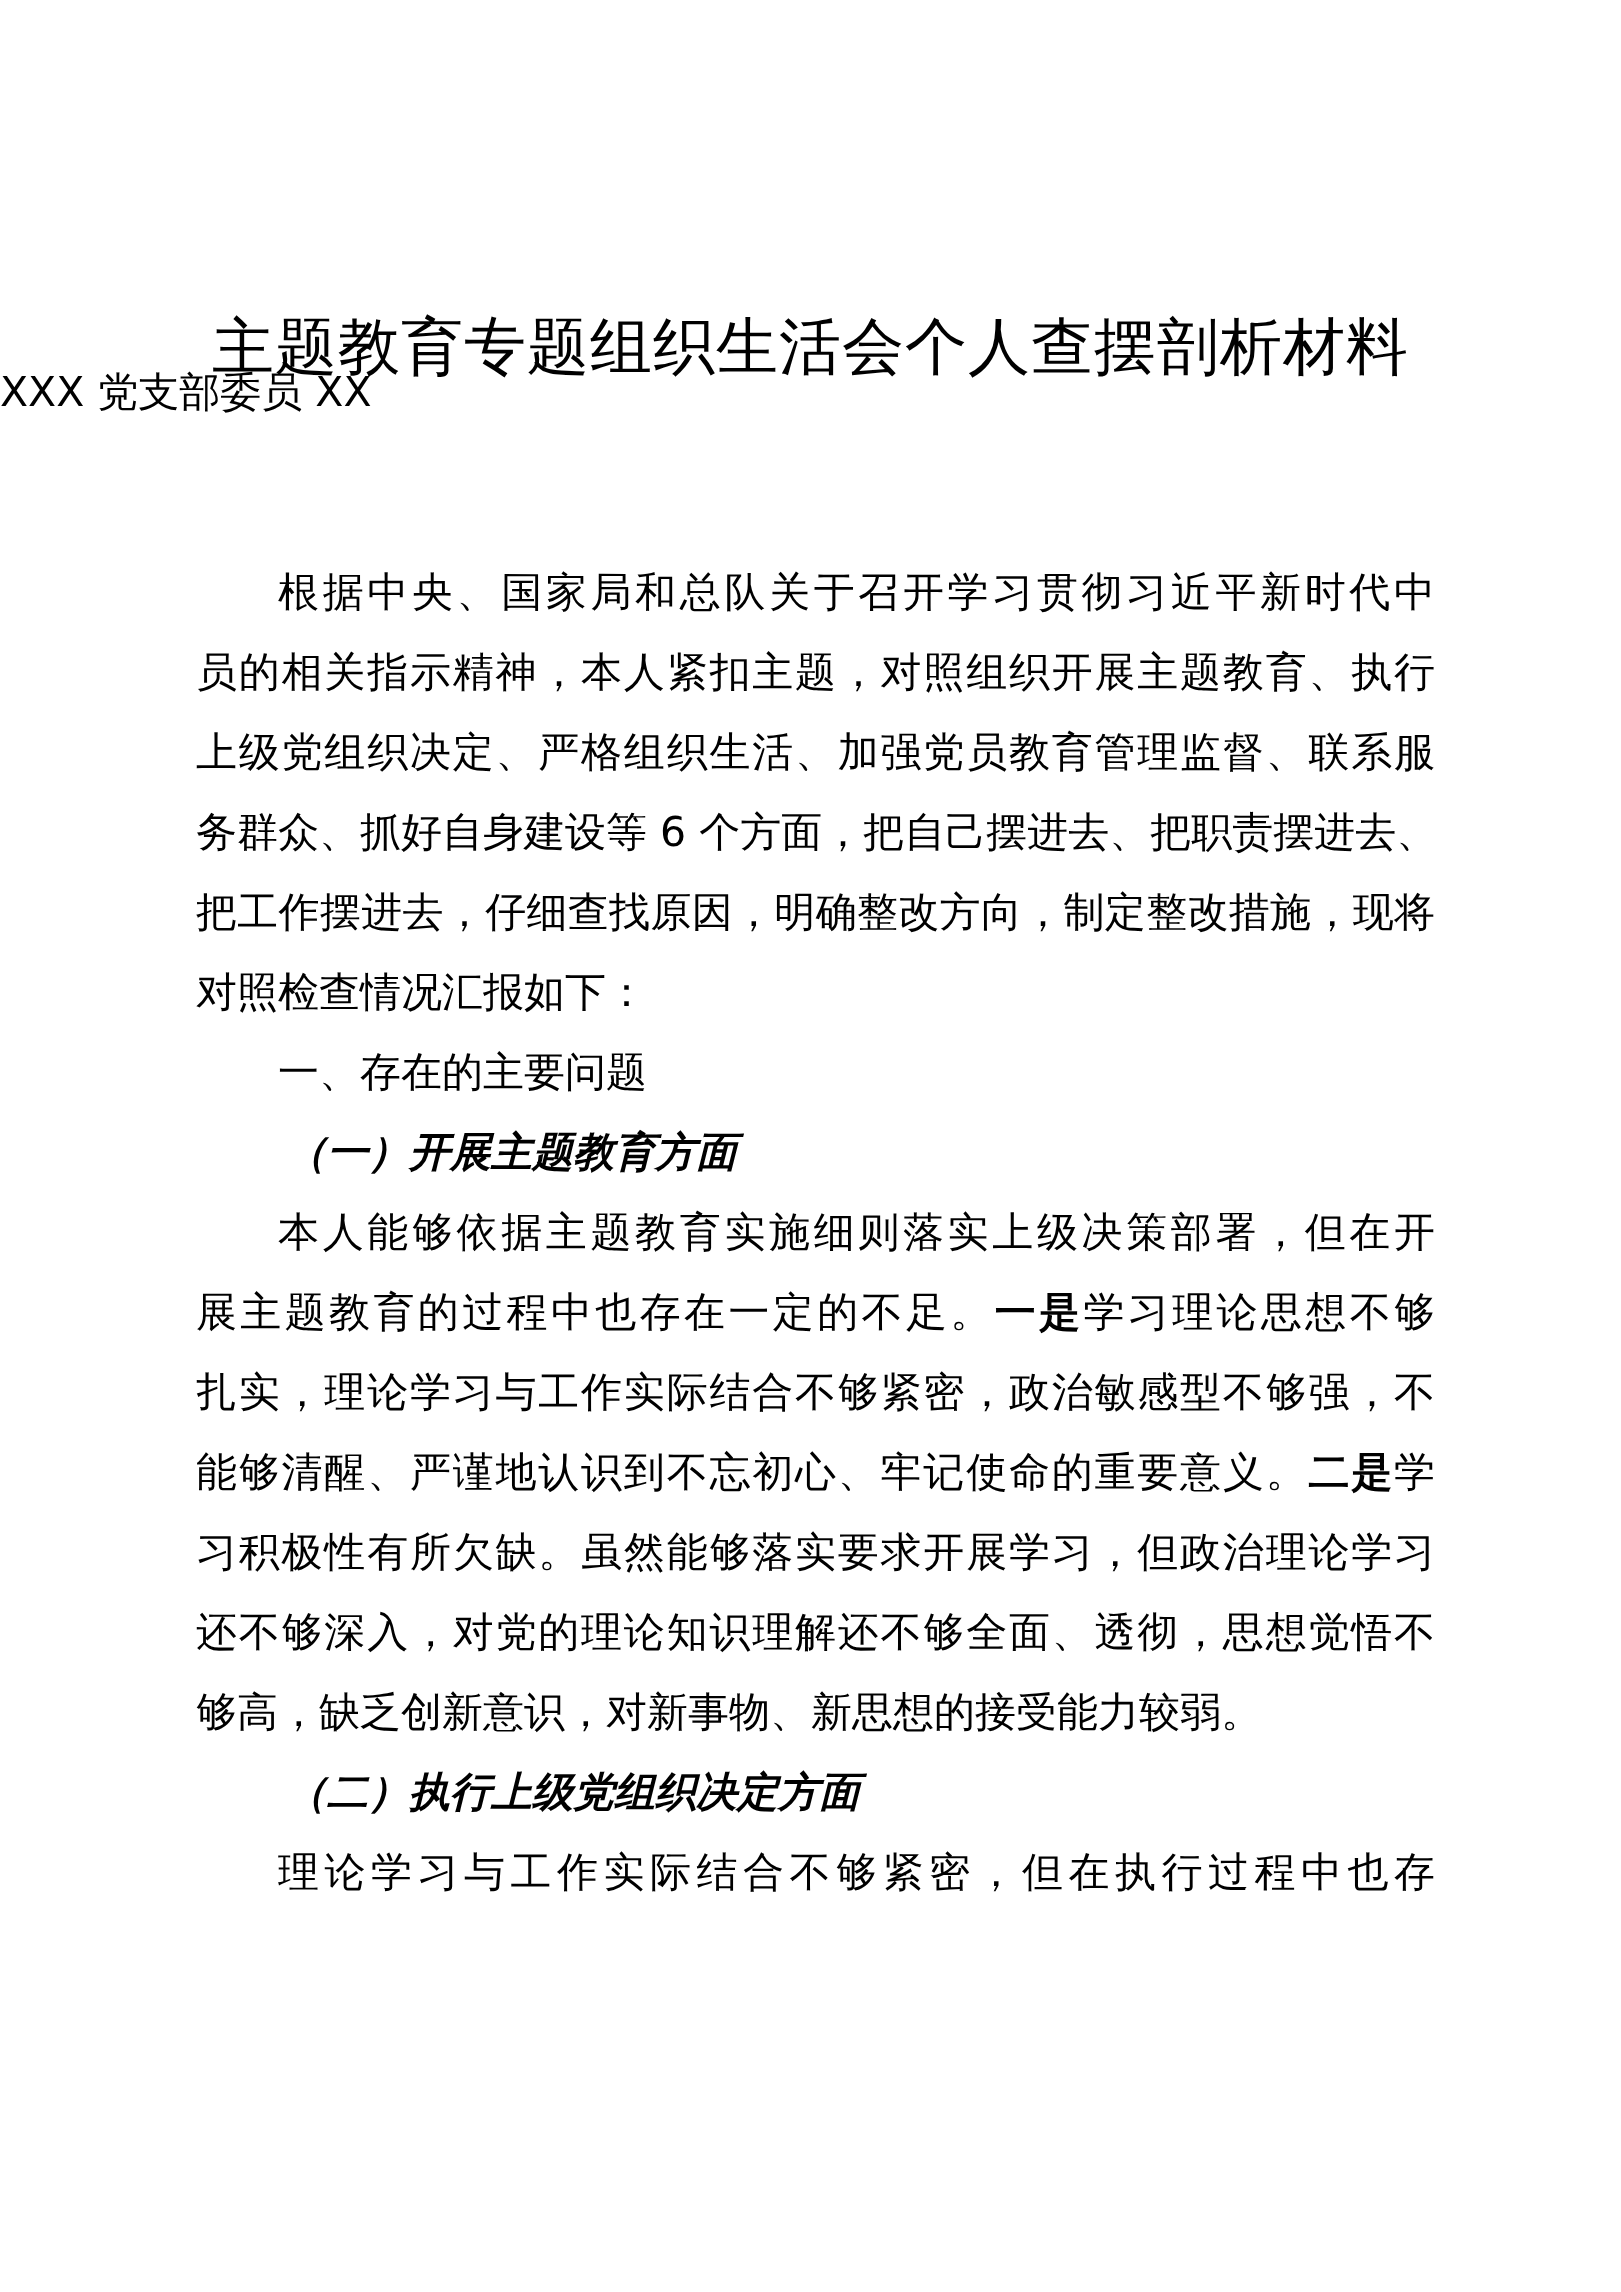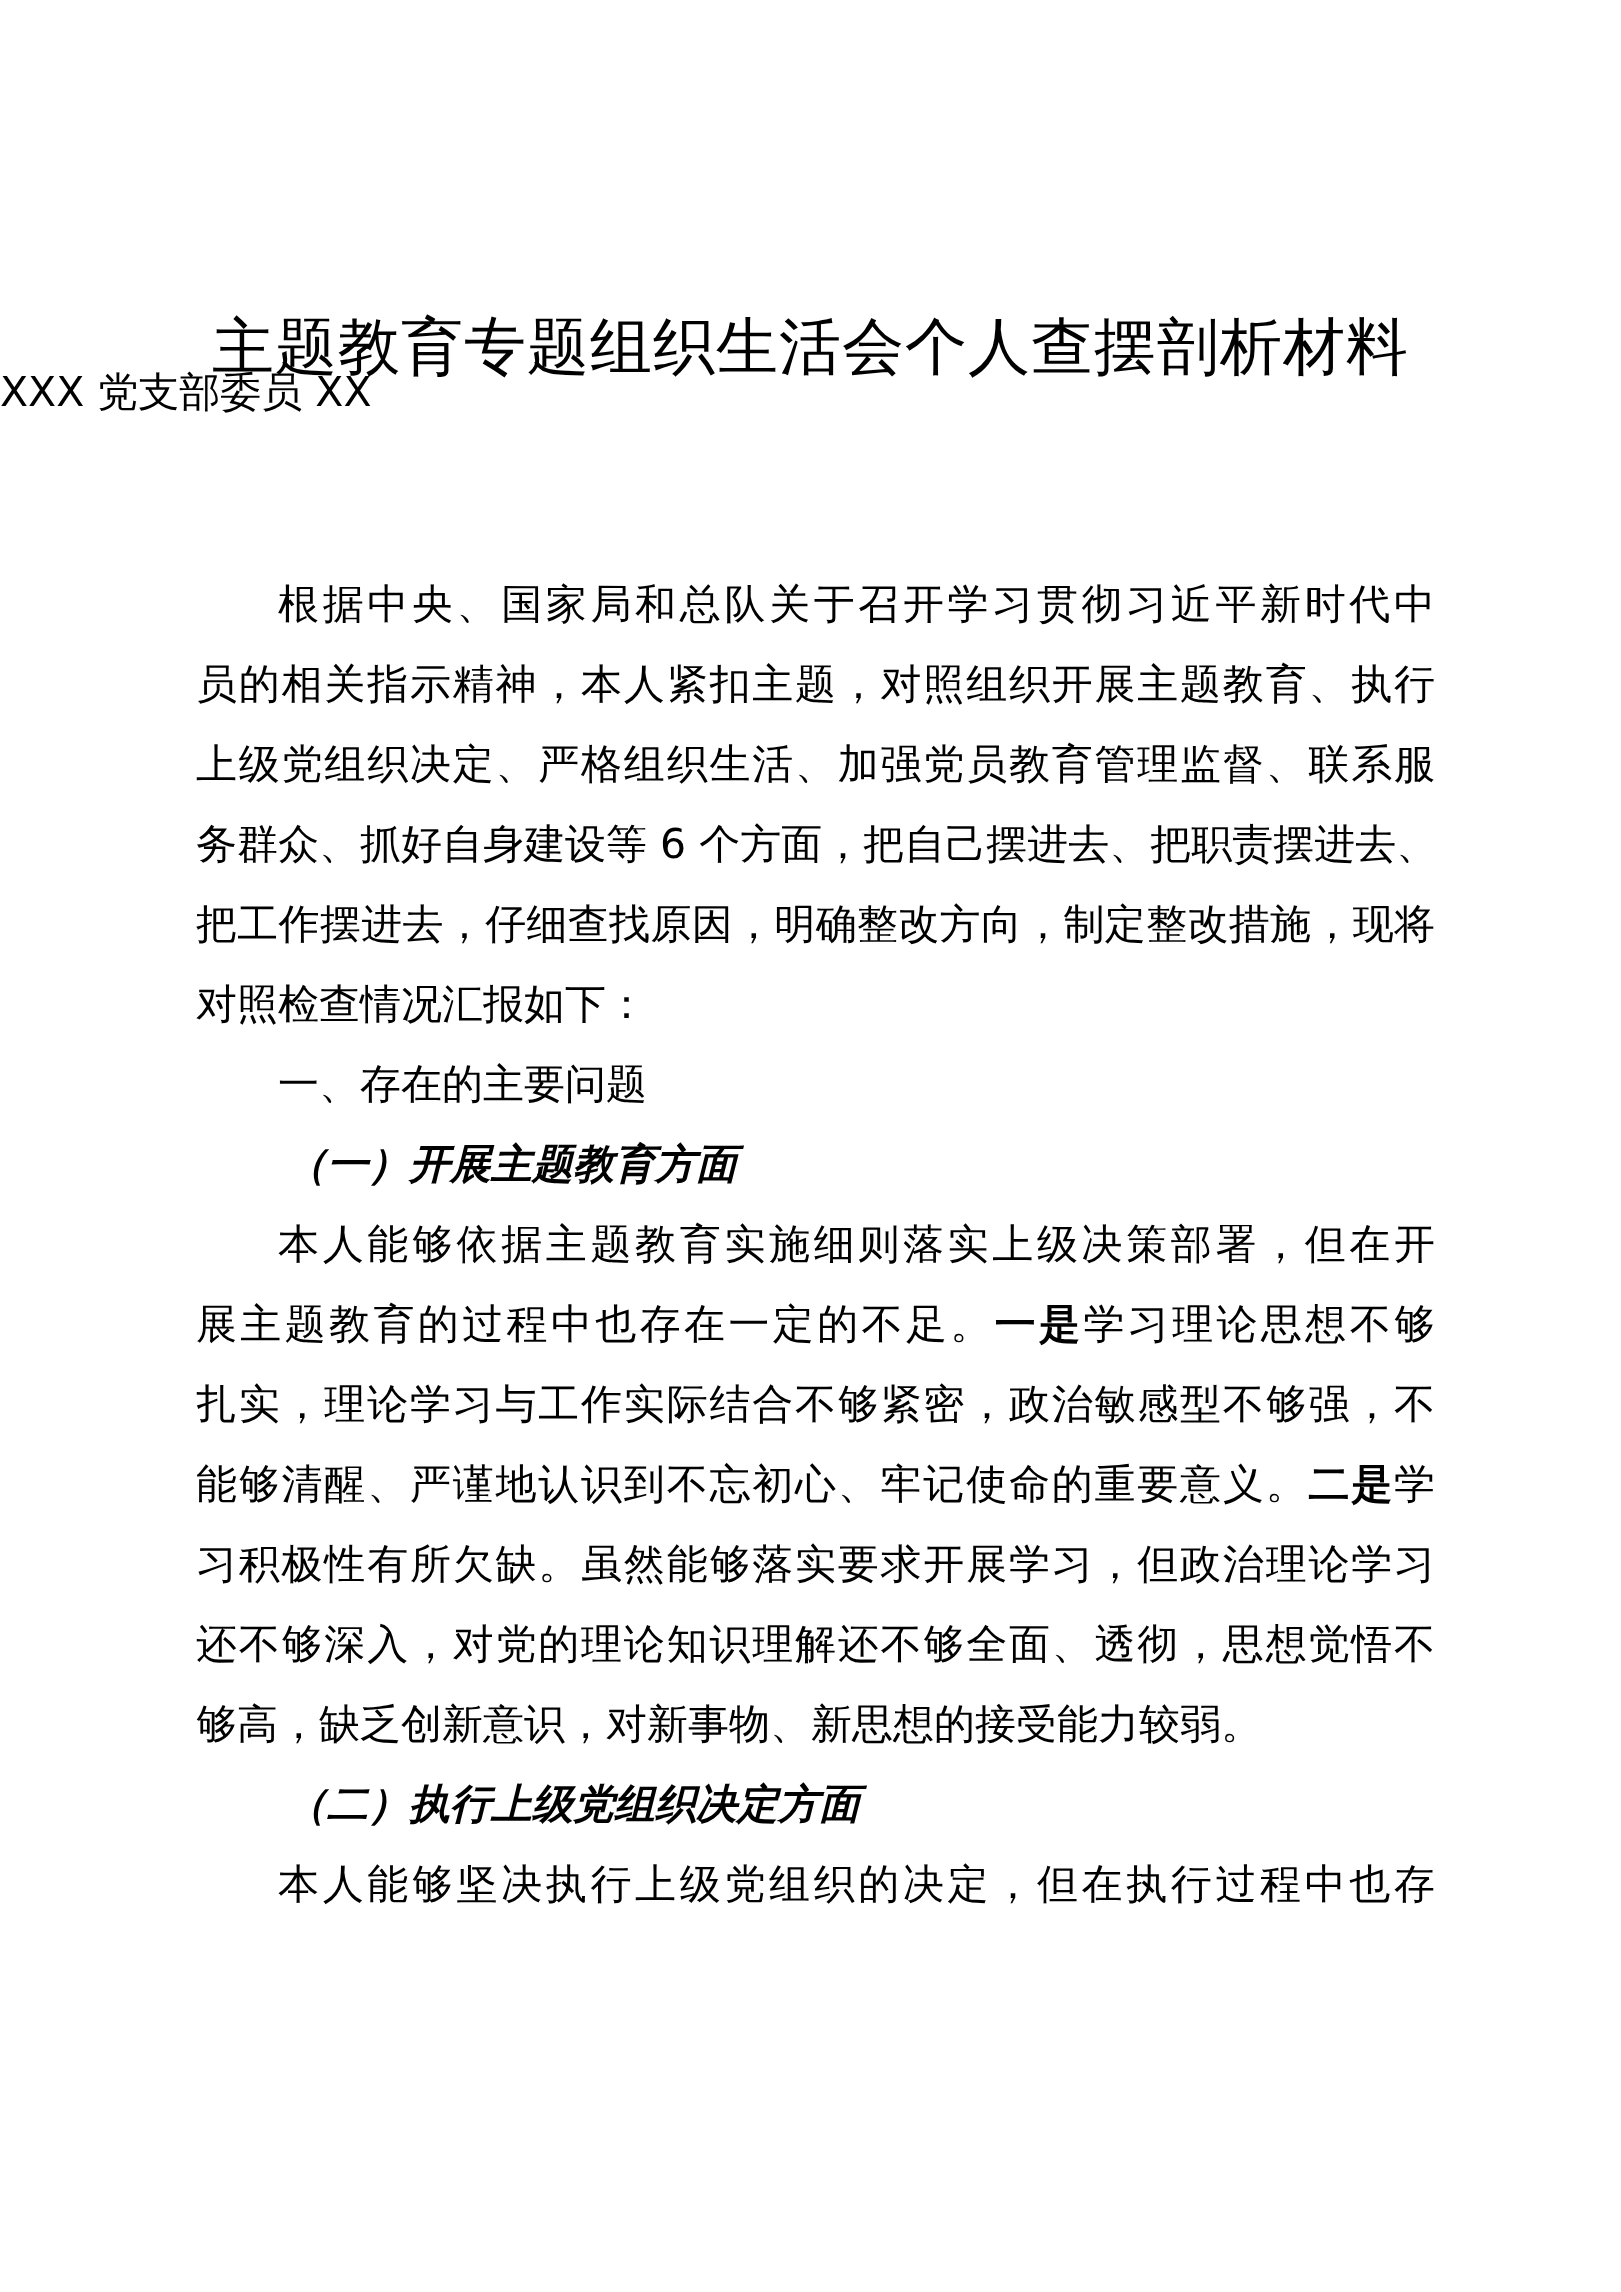--- a/index.html
+++ b/index.html
@@ -3,21 +3,21 @@
   <meta charset="utf-8">
   <style>
     html, body { margin: 0; padding: 0; background: #ffffff; }
     body { width: 1621px; height: 2293px; position: relative; overflow: hidden;
            font-family: "DejaVu Sans", "Liberation Sans", sans-serif; color: #000000; }
     .page { position: absolute; left: 0; top: 0; width: 1621px; height: 2293px; background: #ffffff; }
     .title { position: absolute; left: 0; width: 1621px; top: 312px; text-align: center;
              font-size: 62px; line-height: 69px; letter-spacing: 1px; }
     .subtitle { position: absolute; left: 0; width: 1621px; top: 357px; text-align: left;
                 font-size: 41px; line-height: 71px; }
-    .body { position: absolute; left: 196px; width: 1239px; top: 564px; }
+    .body { position: absolute; left: 196px; width: 1239px; top: 552px; }
     .line { height: 80px; line-height: 80px; font-size: 41px; white-space: nowrap;
             overflow: visible; text-align: justify; text-align-last: justify; }
     .line.last { text-align-last: left; }
     .indent { padding-left: 82px; }
     .heading1 { text-align-last: left; }
     .heading2 { font-weight: bold; text-align-last: left; padding-left: 90px; font-style: italic; }
     b { font-weight: bold; }
   </style>
 </head>
 <body>
@@ -39,16 +39,16 @@
     <div class="line heading2">（一）开展主题教育方面</div>
     <div class="line indent">本人能够依据主题教育实施细则落实上级决策部署，但在开</div>
     <div class="line"><span>展主题教育的过程中也存在一定的不足。</span><b>一是</b><span>学习理论思想不够</span></div>
     <div class="line">扎实，理论学习与工作实际结合不够紧密，政治敏感型不够强，不</div>
     <div class="line"><span>能够清醒、严谨地认识到不忘初心、牢记使命的重要意义。</span><b>二是</b><span>学</span></div>
     <div class="line">习积极性有所欠缺。虽然能够落实要求开展学习，但政治理论学习</div>
     <div class="line">还不够深入，对党的理论知识理解还不够全面、透彻，思想觉悟不</div>
     <div class="line last">够高，缺乏创新意识，对新事物、新思想的接受能力较弱。</div>
 
     <div class="line heading2">（二）执行上级党组织决定方面</div>
-    <div class="line indent">本人能够坚决执行上级党组织的决定，但在执行过程中也存</div>
+    <div class="line indent">理论学习与工作实际结合不够紧密，但在执行过程中也存</div>
   </div>
 </div>
 
 
 </body></html>

